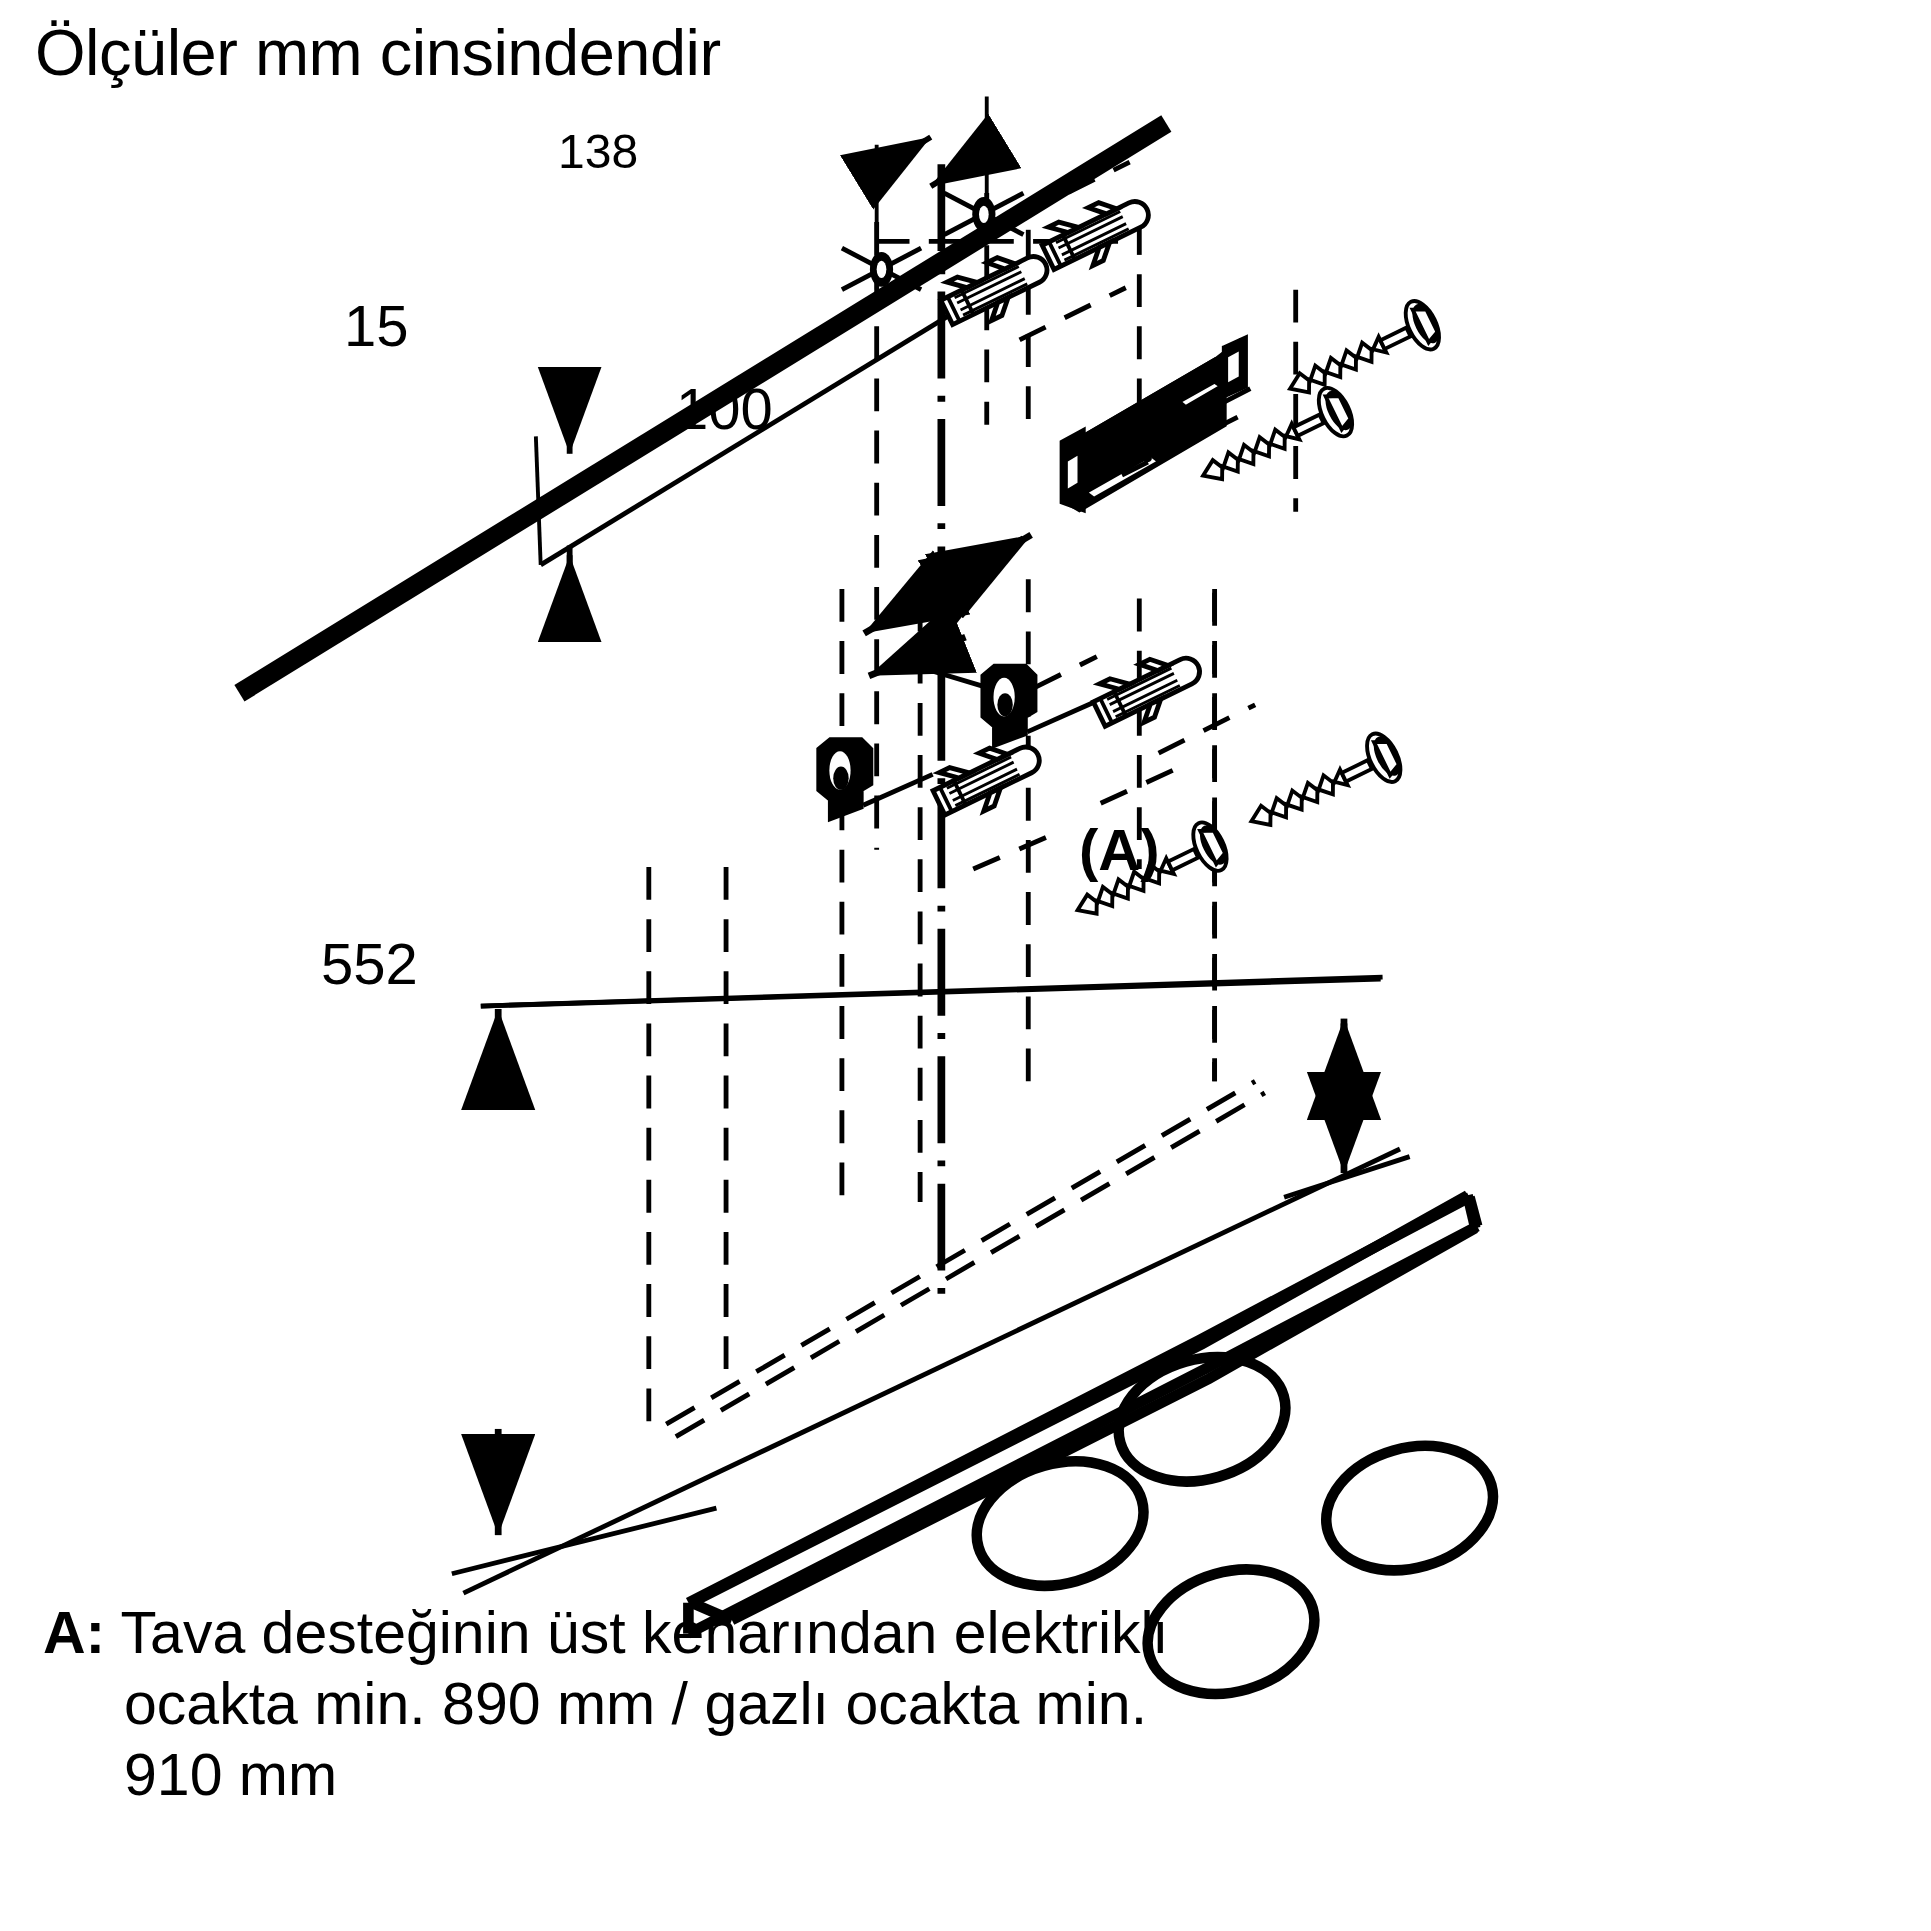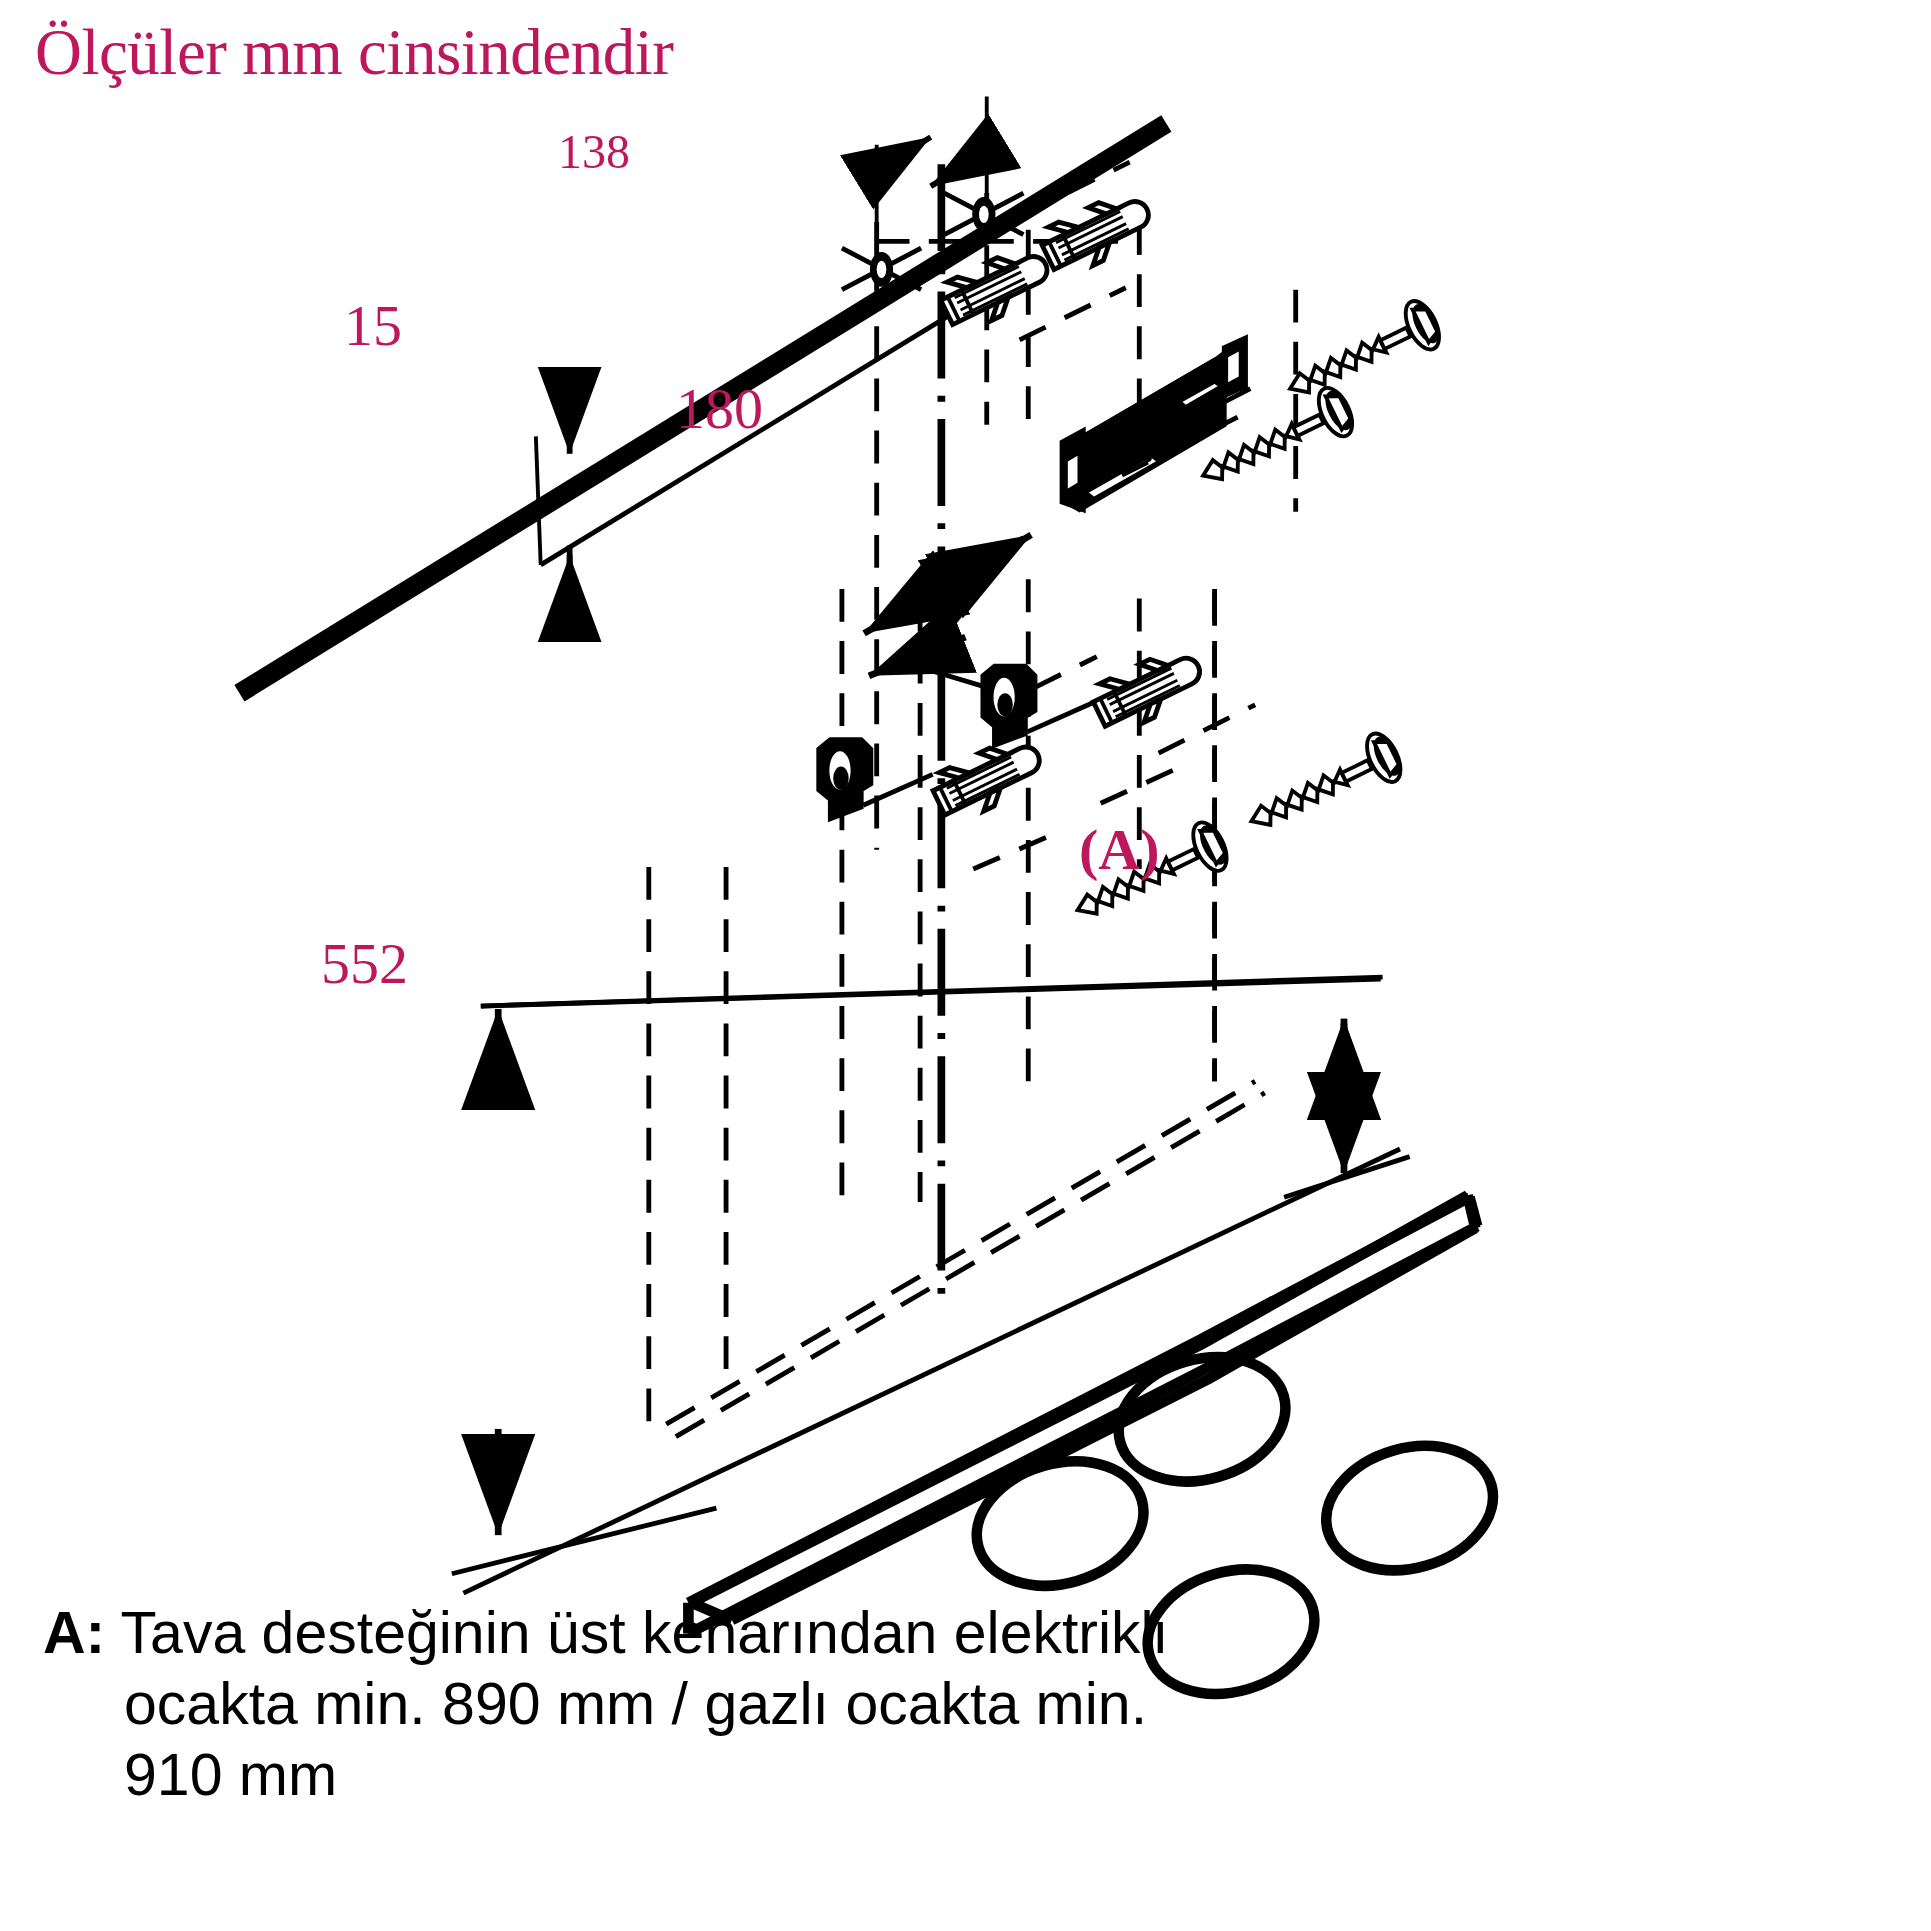--- a/index.html
+++ b/index.html
@@ -17,22 +17,22 @@
     position: relative;
   }
   #root {
     position: relative;
     width: 1931px;
     height: 1931px;
   }
   .txt {
     position: absolute;
     white-space: pre;
-    color: #be185d;
-    font-family: Liberation Serif, serif;
+    color: #000000;
+    font-family: Liberation Sans, sans-serif;
   }
   #title-text {
     left: 35px;
     top: 15.4px;
     font-size: 65px;
     letter-spacing: -0.5px;
   }
   #dim-138 {
     left: 558px;
     top: 124px;
@@ -464,21 +464,21 @@
 
     </g>
   </svg>
 
   <div class="txt" id="title-text">Ölçüler mm cinsindendir</div>
 
   <div class="txt" id="dim-138">138</div>
 
   <div class="txt" id="dim-15">15</div>
 
-  <div class="txt" id="dim-160">180</div>
+  <div class="txt" id="dim-160">100</div>
 
   <div class="txt" id="dim-417">552</div>
 
   <div class="txt" id="label-a">(A)</div>
 
   <div id="caption-block">
     <div id="caption-line-1"><span class="bold-a">A:</span> Tava desteğinin üst kenarından elektrikli</div>
     <div id="caption-line-2">ocakta min. 890 mm / gazlı ocakta min.</div>
     <div id="caption-line-3">910 mm</div>
   </div>

